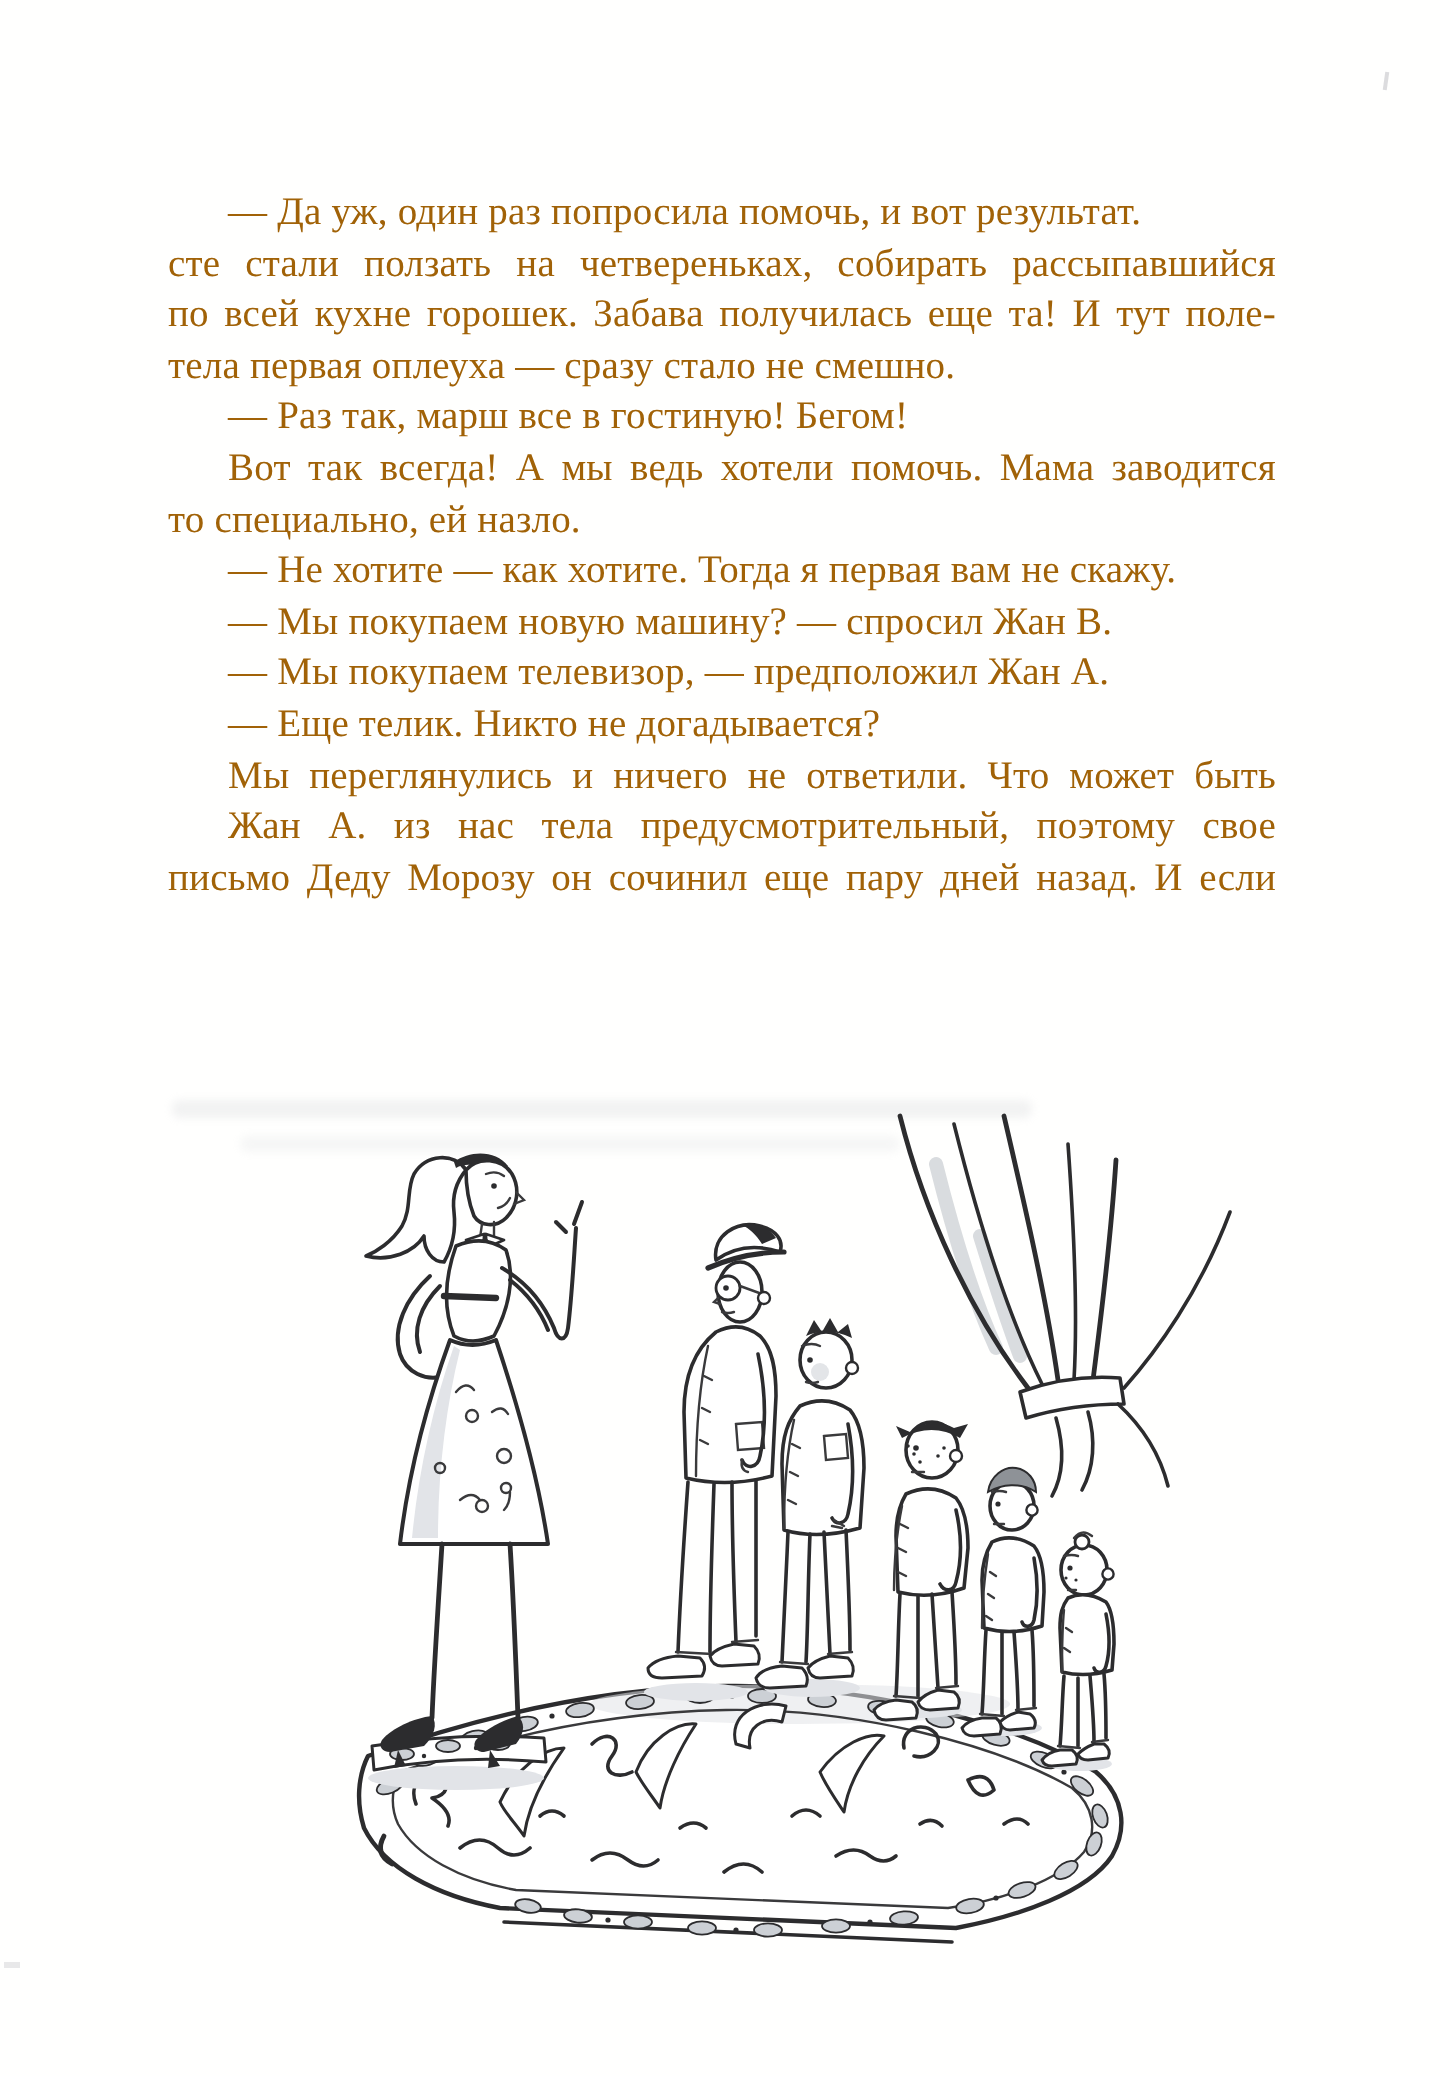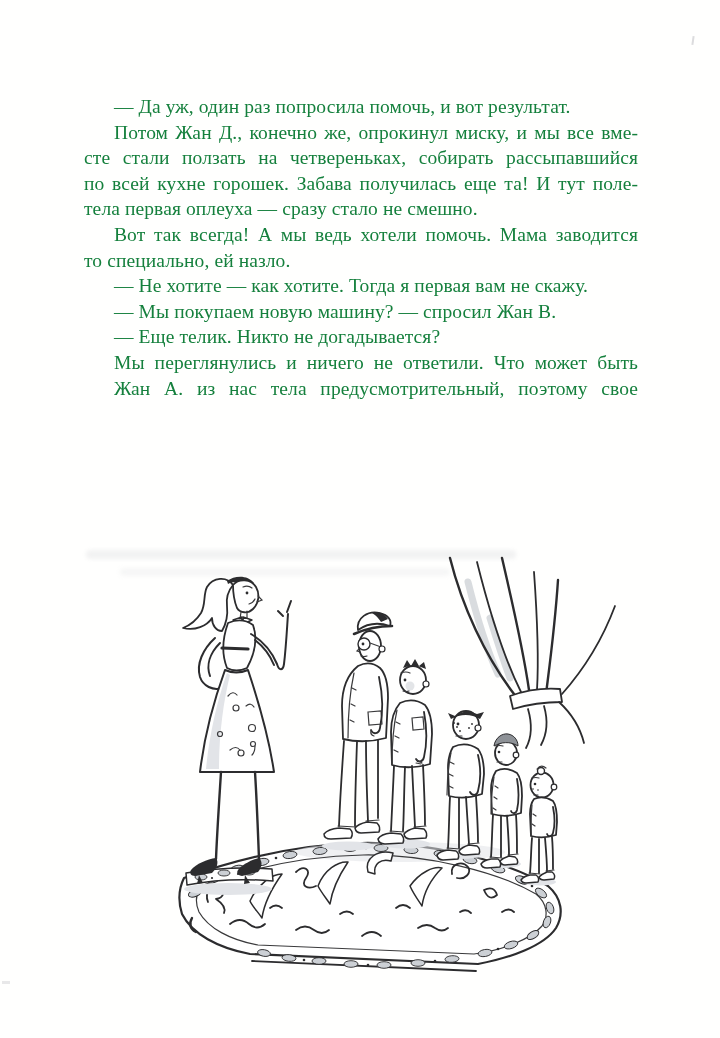--- a/index.html
+++ b/index.html
@@ -5,21 +5,21 @@
   html,body { margin:0; padding:0; background:#ffffff; }
   .page {
     position:relative;
     width:720px; height:1038px;
     background:#fffffe;
     font-family:"Liberation Serif", serif;
     overflow:hidden;
   }
   .text-block {
     position:absolute; left:84px; top:94px; width:554px;
-    font-size:19.5px; line-height:25.6px; color:#15803d;
+    font-size:19.5px; line-height:25.6px; color:#a16207;
     letter-spacing:0.1px;
   }
   .ln { min-height:25.6px; }
   .ln.ind { text-indent:30px; }
   .ln.j { text-align:justify; text-align-last:justify; }
   
   .ghost {
     position:absolute; background:#c3c6ca; opacity:.22;
     filter:blur(2px); border-radius:4px; pointer-events:none;
   }
@@ -40,31 +40,33 @@
   .shade{ fill:#e2e4e8; stroke:none; }
   .gray { fill:none; stroke:#c5c9ce; stroke-width:7; stroke-linecap:round; opacity:.65; }
 </style>
 </head>
 <body>
 
 <div class="page">
 
   <div class="text-block">
     <div class="ln ind">— Да уж, один раз попросила помочь, и вот результат.</div>
-    <div class="ln ind j">Потом Жан Д., конечно же, опрокинул миску, и мы все вме-</div>
     <div class="ln j">сте стали ползать на четвереньках, собирать рассыпавшийся</div>
     <div class="ln j">по всей кухне горошек. Забава получилась еще та! И тут поле-</div>
     <div class="ln">тела первая оплеуха — сразу стало не смешно.</div>
+    <div class="ln ind">— Раз так, марш все в гостиную! Бегом!</div>
     <div class="ln ind j">Вот так всегда! А мы ведь хотели помочь. Мама заводится</div>
     <div class="ln">то специально, ей назло.</div>
     <div class="ln ind">— Не хотите — как хотите. Тогда я первая вам не скажу.</div>
     <div class="ln ind">— Мы покупаем новую машину? — спросил Жан В.</div>
+    <div class="ln ind">— Мы покупаем телевизор, — предположил Жан А.</div>
     <div class="ln ind">— Еще телик. Никто не догадывается?</div>
     <div class="ln ind j">Мы переглянулись и ничего не ответили. Что может быть</div>
     <div class="ln ind j">Жан А. из нас тела предусмотрительный, поэтому свое</div>
+    <div class="ln j">письмо Деду Морозу он сочинил еще пару дней назад. И если</div>
   </div>
 
   <div class="ghost g1"></div>
   <div class="ghost g2"></div>
   <div class="art a1"></div>
   <div class="art a2"></div>
 
   <figure class="illustration" role="img" aria-label="Черно-белый рисунок: мама с поднятым указательным пальцем и пятеро мальчиков, выстроившихся по росту на овальном ковре, справа вверху штора">
     <svg width="520" height="430" viewBox="0 0 520 430" xmlns="http://www.w3.org/2000/svg">
 

